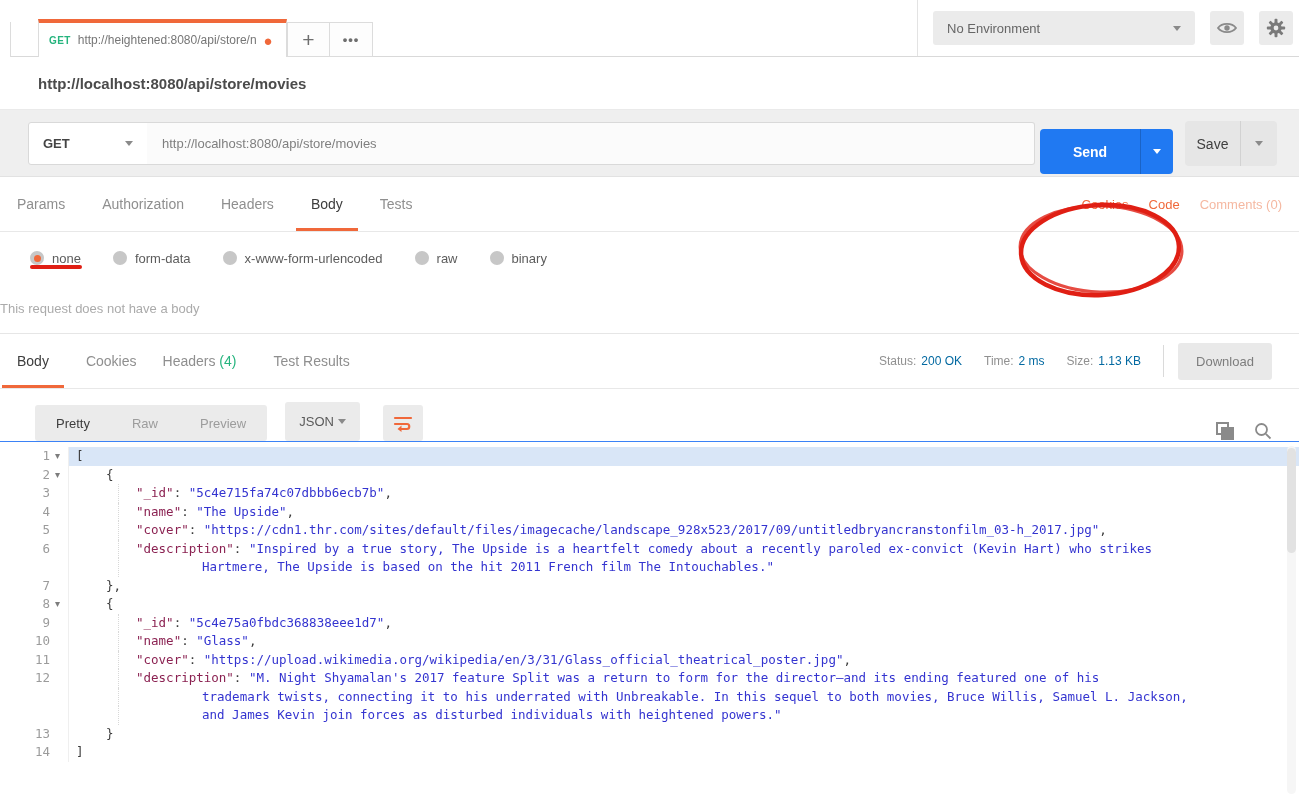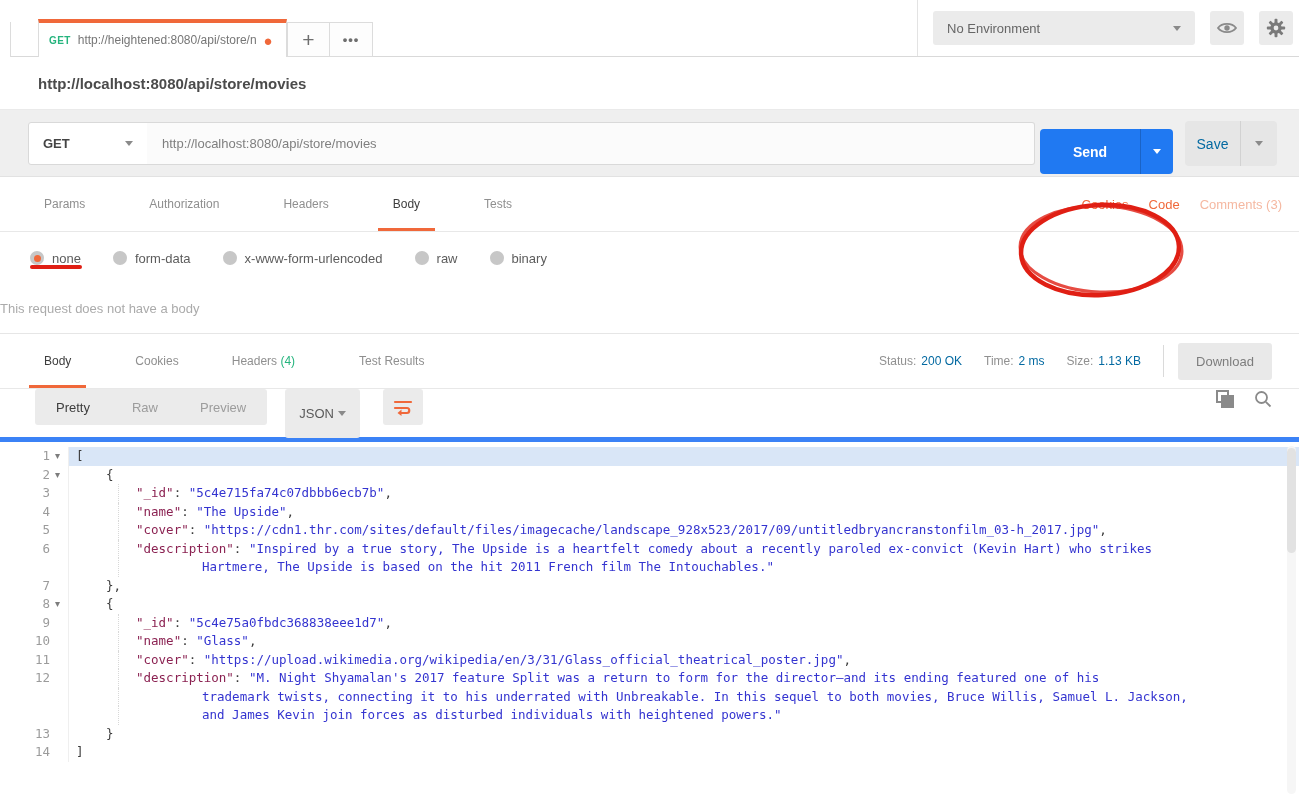--- a/index.html
+++ b/index.html
@@ -41,32 +41,32 @@
   .url-input { position:absolute; left:147px; top:12px; width:888px; height:43px; background:#fbfbfb;
                border:1px solid #d9d9d9; border-left:none; border-radius:0 3px 3px 0; font-size:13px;
                color:#7f7f7f; padding:0 15px; font-family:"Liberation Sans",sans-serif; outline:none; }
   .send-group { position:absolute; left:1040px; top:11px; height:45px; display:flex; z-index:2;margin-top:8px; }
   .send-main { width:100px; background:#2079f2; border:none; border-radius:4px 0 0 4px; color:#fff;
                font-size:14px; font-weight:bold; cursor:pointer; font-family:"Liberation Sans",sans-serif; }
   .send-caret { width:33px; background:#2079f2; border:none; border-left:1px solid rgba(0,0,0,.18);
                 border-radius:0 4px 4px 0; display:flex; align-items:center; justify-content:center; cursor:pointer; }
   .send-caret .caret { border-top-color:#fff; }
   .save-group { position:absolute; left:1185px; top:11px; height:45px; display:flex; }
-  .save-main { width:55px; background:#e6e6e6; border:none; border-radius:4px 0 0 4px; color:#0369a1;
+  .save-main { width:55px; background:#e6e6e6; border:none; border-radius:4px 0 0 4px; color:#404040;
                font-size:14px; cursor:pointer; font-family:"Liberation Sans",sans-serif; }
   .save-caret { width:37px; background:#e6e6e6; border:none; border-left:1px solid #d2d2d2;
                 border-radius:0 4px 4px 0; display:flex; align-items:center; justify-content:center; cursor:pointer; }
   .get-underline { position:absolute; left:30px; top:155px; width:52px; height:4px; background:#e01f14;
                    border-radius:2px; z-index:5; }
   .circle-annotation { position:absolute; left:1005px; top:88px; width:190px; height:104px; z-index:6; pointer-events:none; }
 
   
   .req-tabs-row { height:55px; display:flex; align-items:center; padding:0 17px; border-bottom:1px solid #e8e8e8; position:relative; }
-  .rtab { font-size:12px; color:#8f8f8f; margin-right:37px; height:100%; display:flex; align-items:center;
-          position:relative; cursor:pointer; white-space:nowrap;margin-left:27px; }
+  .rtab { font-size:14px; color:#8f8f8f; margin-right:37px; height:100%; display:flex; align-items:center;
+          position:relative; cursor:pointer; white-space:nowrap; }
   .rtab.active { color:#3d3d3d; }
   .rtab.active::after { content:""; position:absolute; left:-15px; right:-15px; bottom:0; height:3px; background:#f0683a; }
   .rtabs-right { margin-left:auto; display:flex; align-items:center; gap:20px; font-size:13px; }
   .link-orange { color:#f0683a; cursor:pointer; }
   .link-faded { color:#f5b8a1; cursor:pointer; }
 
   
   .body-type-row { height:52px; display:flex; align-items:center; padding-left:30px; gap:32px; }
   .radio-item { display:flex; align-items:center; gap:8px; cursor:pointer; }
   .radio { width:14px; height:14px; border-radius:50%; background:#c7c7c7; position:relative; flex:none; }
@@ -82,26 +82,26 @@
   .resp-meta-row { height:55px; display:flex; align-items:center; padding:0 17px; border-bottom:1px solid #e8e8e8; }
   .resp-right { margin-left:auto; display:flex; align-items:center; font-size:12px; }
   .stat-label { color:#909090; margin-right:5px; }
   .stat-value { color:#0369a1; margin-right:22px; }
   .count-green { color:#26b47e; }
   .v-divider { width:1px; height:32px; background:#dadada; margin:0 14px 0 0; }
   .download-btn { width:94px; height:37px; background:#e9e9e9; border:none; border-radius:3px; color:#7d7d7d;
                   font-size:13px; cursor:pointer; margin-right:10px; font-family:"Liberation Sans",sans-serif; }
 
   
-  .resp-toolbar { height:53px; display:flex; align-items:flex-start; padding:0 26px 0 35px; border-bottom:5px solid #3b82f6; }
+  .resp-toolbar { height:53px; display:flex; align-items:flex-end; padding:0 26px 0 35px; border-bottom:1px solid #3b82f6; }
   .segmented { display:flex; background:#ebebeb; border-radius:3px; overflow:hidden; height:36px; }
   .seg-btn { border:none; background:transparent; padding:0 21px; font-size:13px; color:#9c9c9c; cursor:pointer;
              font-family:"Liberation Sans",sans-serif; }
   .seg-btn.active { color:#3d3d3d; }
-  .json-select { margin-left:18px; height:49px; background:#ebebeb; border-radius:3px; display:flex; align-items:center;
+  .json-select { margin-left:18px; height:39px; background:#ebebeb; border-radius:3px; display:flex; align-items:center;
                  gap:4px; padding:0 14px; font-size:13px; color:#5a5a5a; cursor:pointer; }
   .wrap-btn { margin-left:23px; width:40px; height:36px; background:#ebebeb; border-radius:3px;
               display:flex; align-items:center; justify-content:center; cursor:pointer; }
   .toolbar-right { margin-left:auto; display:flex; align-items:center; gap:18px; }
   .copy-ic { position:relative; width:19px; height:19px; cursor:pointer; }
   .copy-ic .back { position:absolute; left:0; top:0; width:13px; height:13px; border:2px solid #8a8a8a; }
   .copy-ic .front { position:absolute; left:5px; top:5px; width:13px; height:13px; background:#8a8a8a; }
 
   
   .code-area { position:relative; height:356px; background:#fff; padding-top:5px; overflow:hidden;
@@ -192,21 +192,21 @@
 
   <div class="req-tabs-row">
     <span class="rtab">Params</span>
     <span class="rtab">Authorization</span>
     <span class="rtab">Headers</span>
     <span class="rtab active">Body</span>
     <span class="rtab">Tests</span>
     <span class="rtabs-right">
       <span class="link-orange">Cookies</span>
       <span class="link-orange">Code</span>
-      <span class="link-faded">Comments (3)</span>
+      <span class="link-faded">Comments (0)</span>
     </span>
   </div>
 
   <div class="body-type-row">
     <span class="radio-item">
       <span class="radio sel"></span>
       <span class="radio-label">none</span>
     </span>
     <span class="radio-item">
       <span class="radio"></span>

